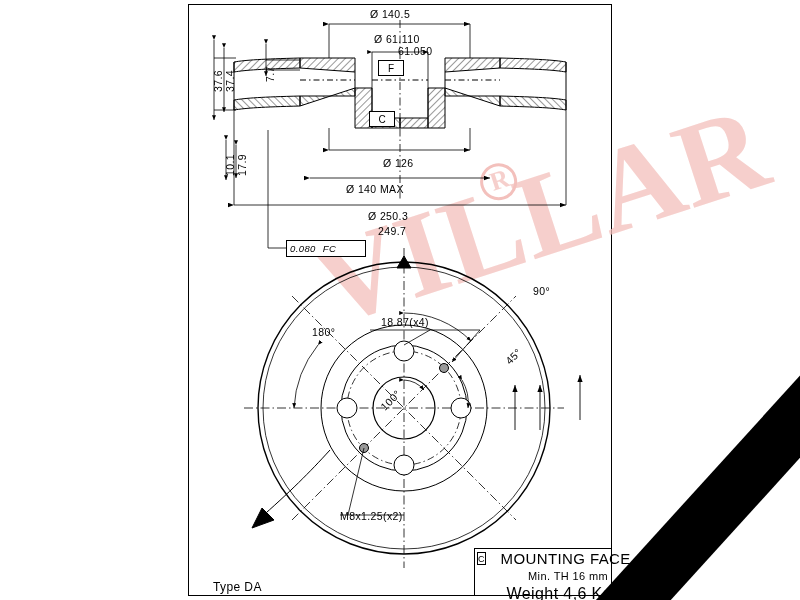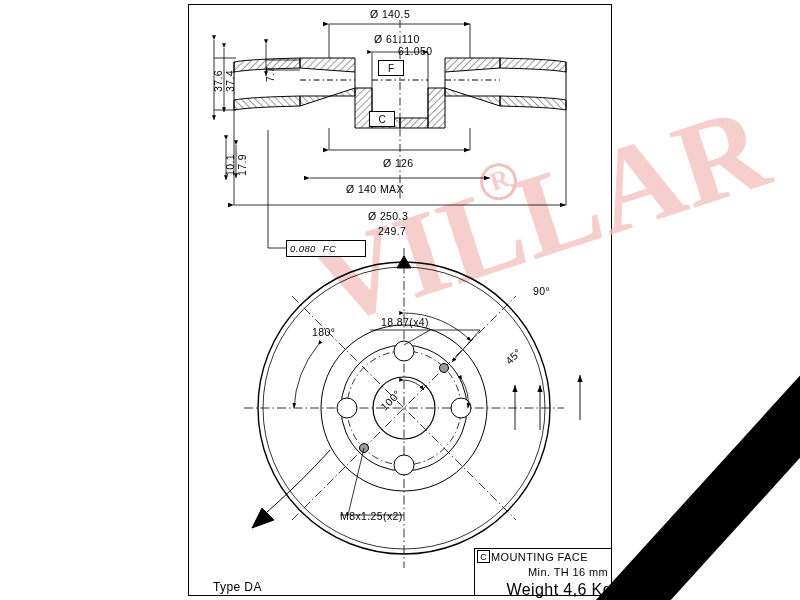--- a/index.html
+++ b/index.html
@@ -217,19 +217,19 @@
   <div class="lbl" style="left:312px;top:326px;">180°</div>
   <div class="lbl" style="left:503px;top:358px;transform:rotate(-45deg);transform-origin:0 0;">45°</div>
   <div class="lbl" style="left:378px;top:404px;transform:rotate(-45deg);transform-origin:0 0;">100°</div>
   <div class="lbl" style="left:340px;top:510px;">M8x1.25(x2)</div>
 
   <div class="lbl" style="left:213px;top:580px;font-size:12px;">Type DA</div>
 
   <div style="position:absolute;left:474px;top:548px;width:138px;height:48px;border-left:1.5px solid #000;border-top:1.5px solid #000;box-sizing:border-box;padding:1px 0 0 2px;">
     <div style="display:flex;align-items:center;gap:0;">
       <span class="box" style="position:static;width:13px;height:13px;font-size:9px;display:inline-flex;">C</span>
-      <span class="lbl" style="position:static;font-size:11px;margin-left:1px;text-align:center;">MOUNTING FACE</span>
+      <span class="lbl" style="position:static;font-size:15px;margin-left:15px;text-align:center;">MOUNTING FACE</span>
     </div>
     <div class="lbl" style="position:static;font-size:11px;margin-top:3px;margin-left:3px;padding-left:48px;">Min. TH 16  mm</div>
     <div class="lbl" style="position:static;font-size:16px;margin-top:3px;margin-left:7px;text-align:right;">Weight  4,6  Kg</div>
   </div>
 
 </div>
 
 </body></html>

